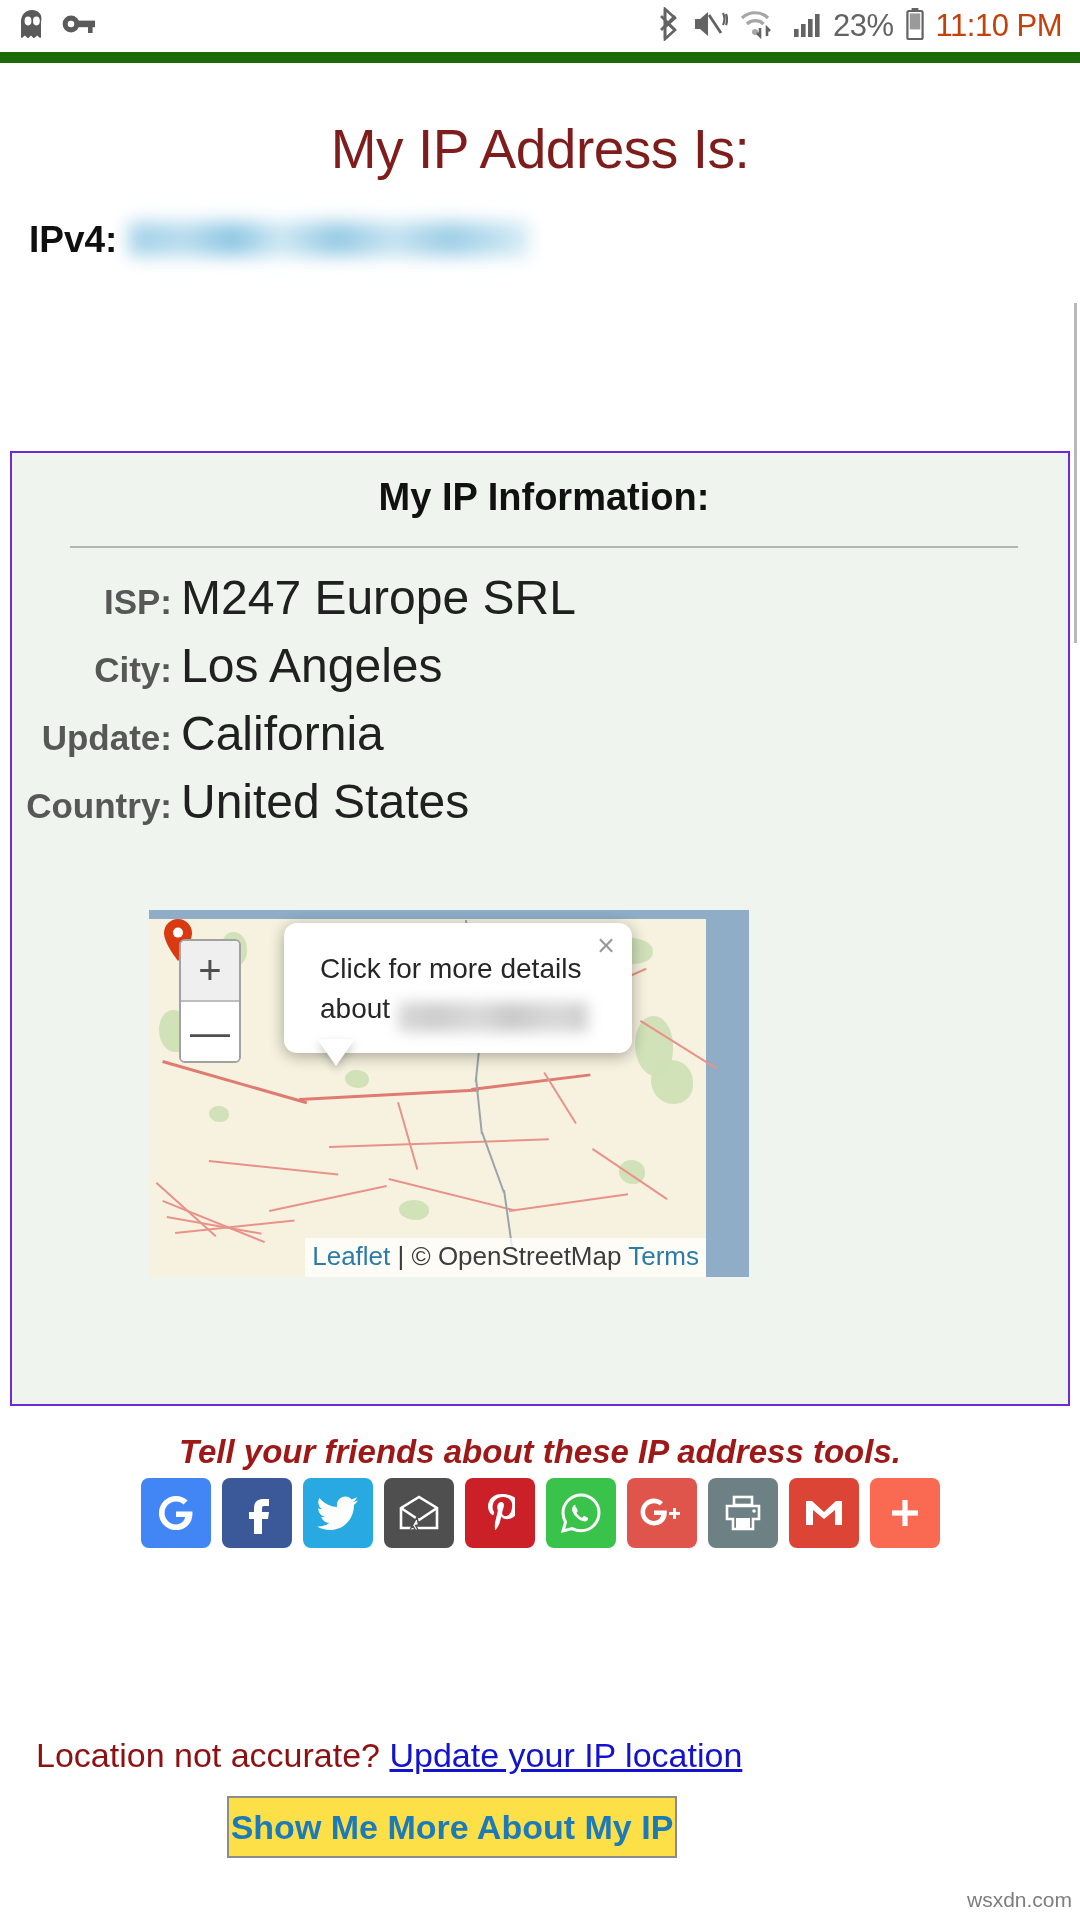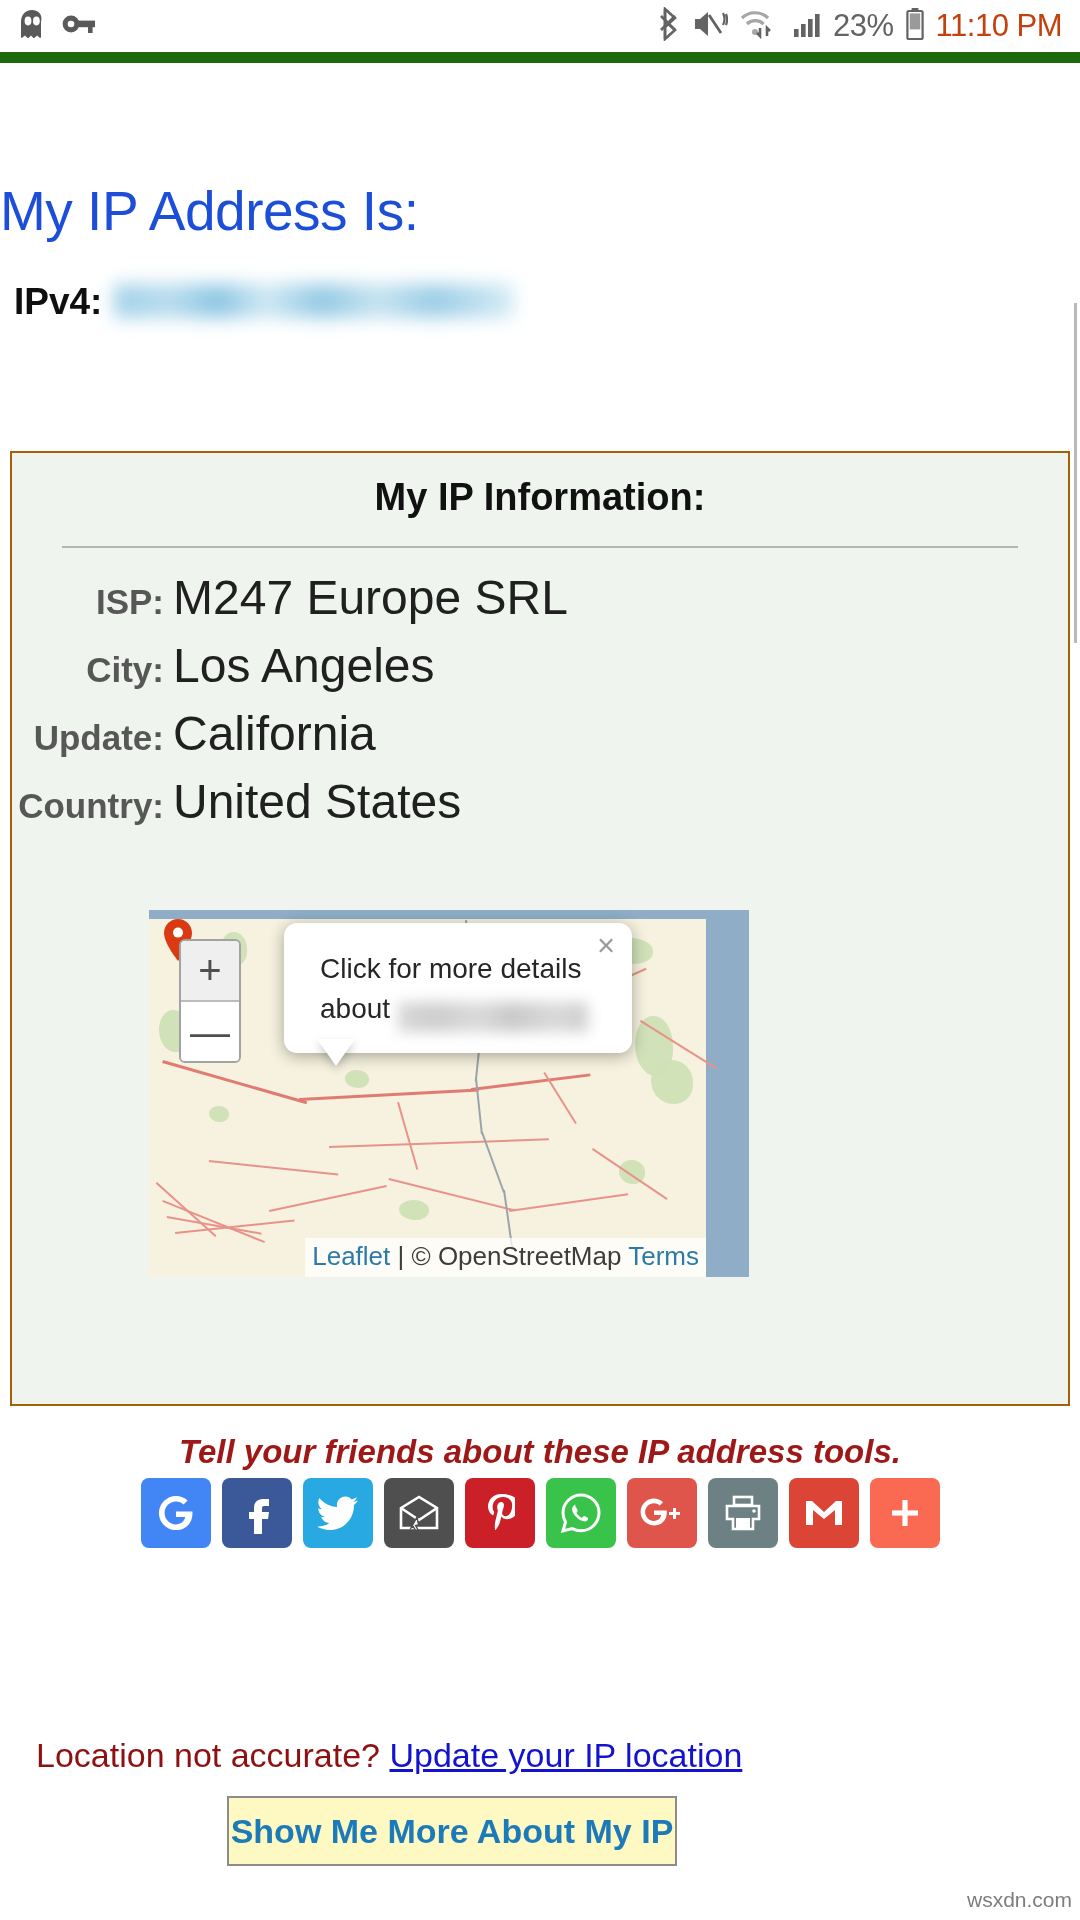--- a/index.html
+++ b/index.html
@@ -34,31 +34,32 @@
   }
 
   
   .page {
     position: absolute; top: 63px; left: 0;
     width: 1080px; height: 1857px;
     background: #ffffff;
   }
 
   .h1 {
+    text-align: center;
     font-size: 55px;
     font-weight: 400;
-    color: #1d4ed8;
-    margin-top: 116px;
+    color: #7f1d1d;
+    margin-top: 54px;
     letter-spacing: -0.5px;
   }
 
   .iprow {
     font-size: 37px;
     color: #1c1c1c;
-    margin-left: 14px;
+    margin-left: 29px;
     display: flex;
     align-items: baseline;
     white-space: nowrap;
   }
   .iprow.v4 { margin-top: 37px; }
   .iprow.v6 { margin-top: 11px; }
   .iplabel { font-weight: bold; color: #0f0f0f; }
   .ipval { margin-left: 10px; color: #1f1f1f; }
 
   
@@ -90,21 +91,22 @@
     background: #b9b9b9;
     width: 3px;
   }
 
   
   .card {
     position: absolute;
     left: 10px; top: 388px;
     width: 1060px; height: 955px;
     background: #eff5ee;
-    border: 2px solid #a16207;
+    border: 2px solid #6d28d9;
+    padding-left: 8px;
   }
   .card-title {
     text-align: center;
     font-size: 38px;
     font-weight: bold;
     color: #111;
     margin-top: 23px;
   }
   .card-hr {
     height: 2px; background: #b4b4b4;
@@ -217,23 +219,23 @@
   
   .notacc {
     position: absolute; left: 24px; top: 1283px;
     font-size: 34px; color: #8e1111;
     white-space: nowrap;
   }
   .notacc a { color: #1313cf; text-decoration: underline; }
 
   .showmore {
     position: absolute; left: 215px; top: 1343px;
-    width: 450px; height: 70px;
+    width: 450px; height: 62px;
     border: 2px solid #8c8c8c;
-    background: #fef9c3;
+    background: #fde047;
     display: flex; align-items: center; justify-content: center;
     font-size: 34px; font-weight: bold; color: #1d7ab8;
     cursor: pointer;
   }
 
   .tellfriends {
     position: absolute; left: 0; top: 1370px;
     width: 1080px; text-align: center;
     font-size: 33px; font-style: italic; font-weight: bold;
     color: #9e1818;

